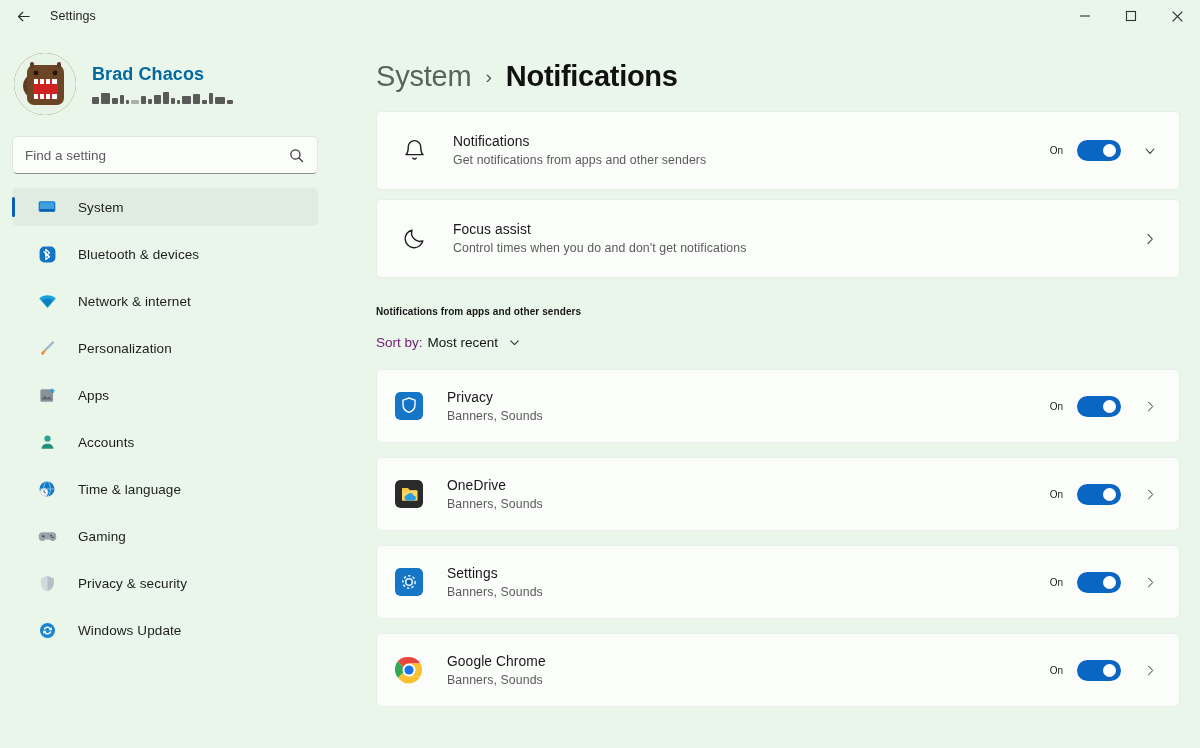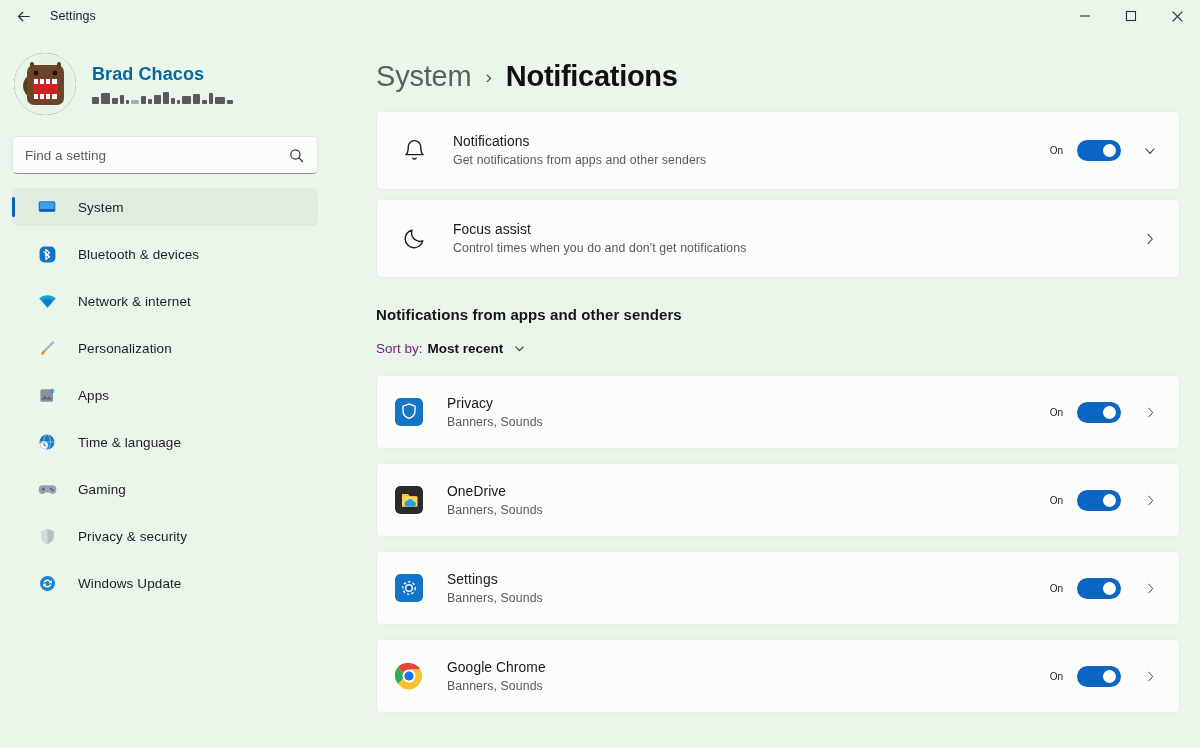--- a/index.html
+++ b/index.html
@@ -239,40 +239,40 @@
     top: 4px;
     right: 5px;
   }
   .chev {
     width: 30px; height: 30px;
     display: flex; align-items: center; justify-content: center;
     color: #3a3a3a;
   }
 
   .section-head {
-    font-size: 15px;
+    font-size: 10px;
     font-weight: bold;
     color: #161616;
     margin-top: 28px;
     letter-spacing: .1px;
   }
   .sortrow {
     display: flex;
     align-items: center;
     margin-top: 12px;
     margin-bottom: 14px;
     height: 26px;
   }
   .sort-label {
     font-size: 13.5px;
     color: #701a75;
   }
   .sort-value {
     font-size: 13.5px;
-    font-weight: bold;
+    font-weight: normal;
     color: #141414;
     margin-left: 5px;
   }
   .sort-chev {
     margin-left: 9px;
     display: flex;
     color: #2d2d2d;
   }
 
   .applist .card { height: 74px; margin-bottom: 14px; padding-left: 18px; }
@@ -425,20 +425,29 @@
         <span class="nav-icon">
           <svg width="19" height="19" viewBox="0 0 24 24">
               <rect x="3" y="4" width="16" height="16" rx="2" fill="#8b9198"></rect>
               <path d="M4.5 17l4-5 3 3.5 3-2.5 3 4H4.5z" fill="#5f666d"></path>
               <path d="M18 2.5l1.1 2.3 2.4.3-1.8 1.7.5 2.4-2.2-1.2-2.2 1.2.5-2.4-1.8-1.7 2.4-.3L18 2.5z" fill="#2f9bdd"></path>
             </svg>
         </span>
         <span class="nav-label">Apps</span>
       </div>
 
+      <div class="navitem">
+        <span class="nav-icon">
+          <svg width="19" height="19" viewBox="0 0 24 24">
+              <circle cx="12" cy="7" r="4" fill="#27a68c"></circle>
+              <path d="M4.5 20c0-4.2 3.4-6.5 7.5-6.5s7.5 2.3 7.5 6.5H4.5z" fill="#1f8f78"></path>
+            </svg>
+        </span>
+        <span class="nav-label">Accounts</span>
+      </div>
 
       <div class="navitem">
         <span class="nav-icon">
           <svg width="20" height="20" viewBox="0 0 24 24">
               <circle cx="12" cy="12" r="9" fill="#1878c4"></circle>
               <path d="M12 3a9 9 0 0 1 0 18 9 9 0 0 0 0-18z" fill="#0f5fa6"></path>
               <ellipse cx="12" cy="12" rx="4" ry="9" fill="none" stroke="#8fd0f2" stroke-width="1"></ellipse>
               <line x1="3.2" y1="12" x2="20.8" y2="12" stroke="#8fd0f2" stroke-width="1"></line>
               <circle cx="8.5" cy="16" r="5" fill="#eef4f8"></circle>
               <circle cx="8.5" cy="16" r="4.1" fill="#fff" stroke="#9bb3c2" stroke-width=".6"></circle>

